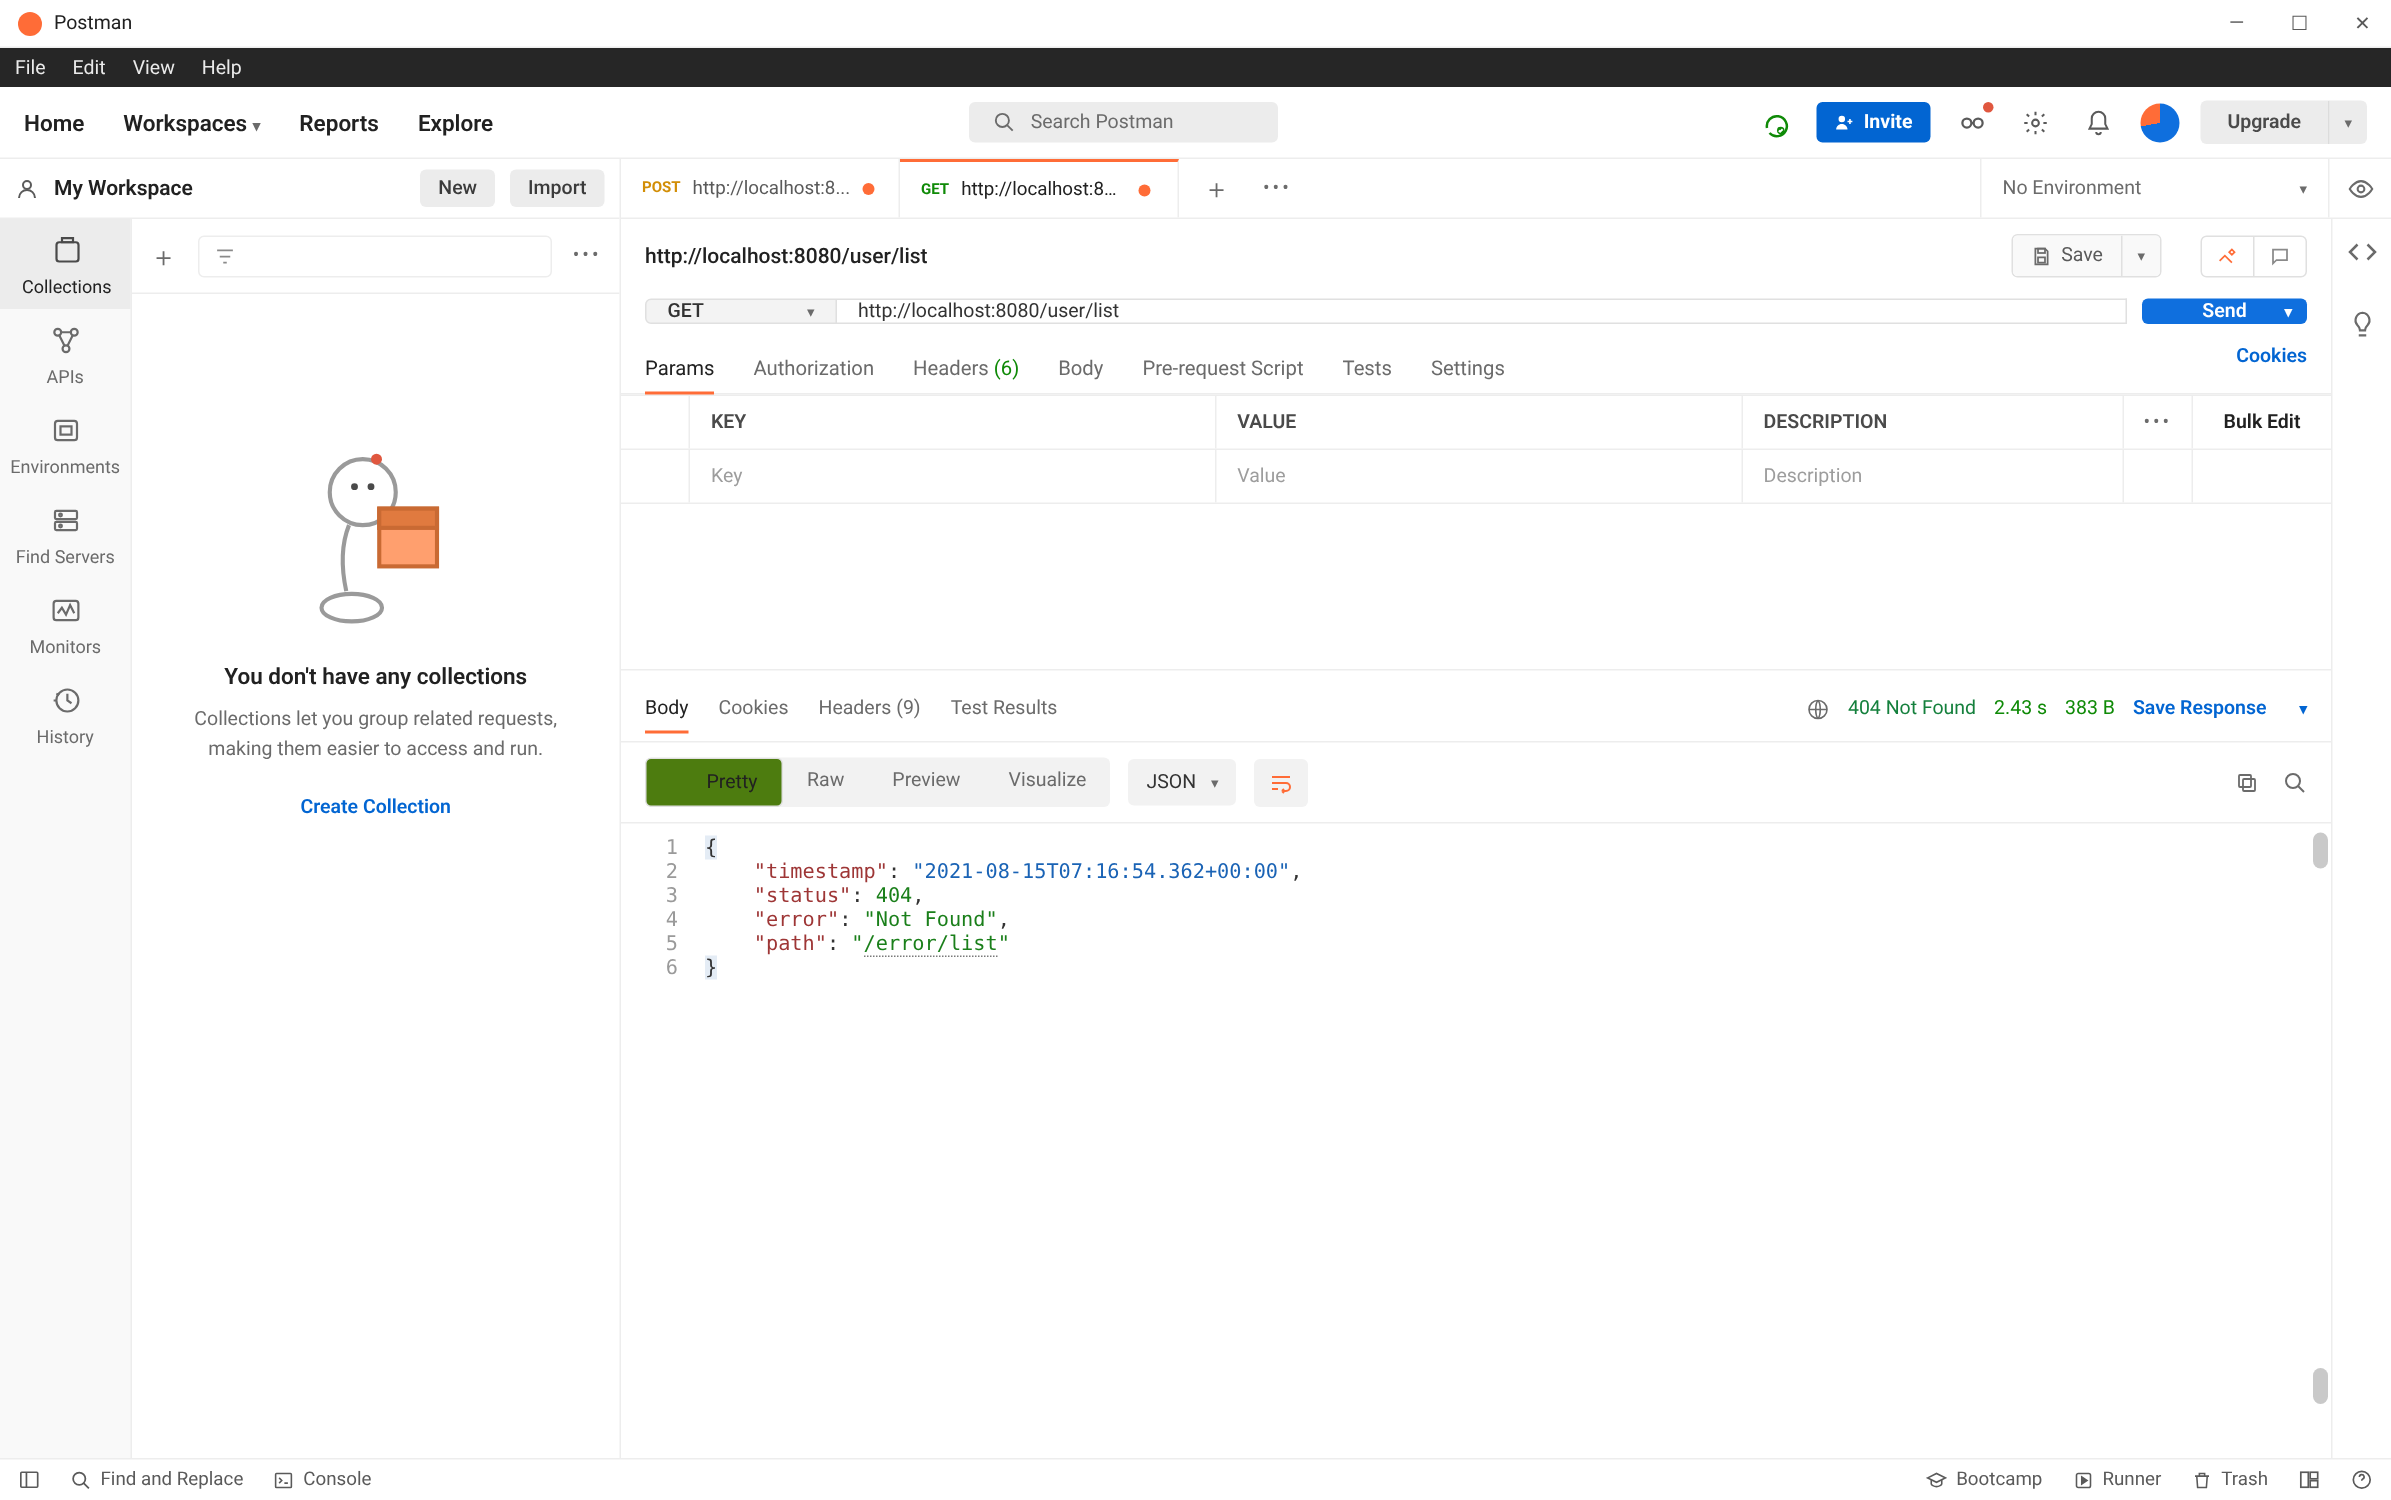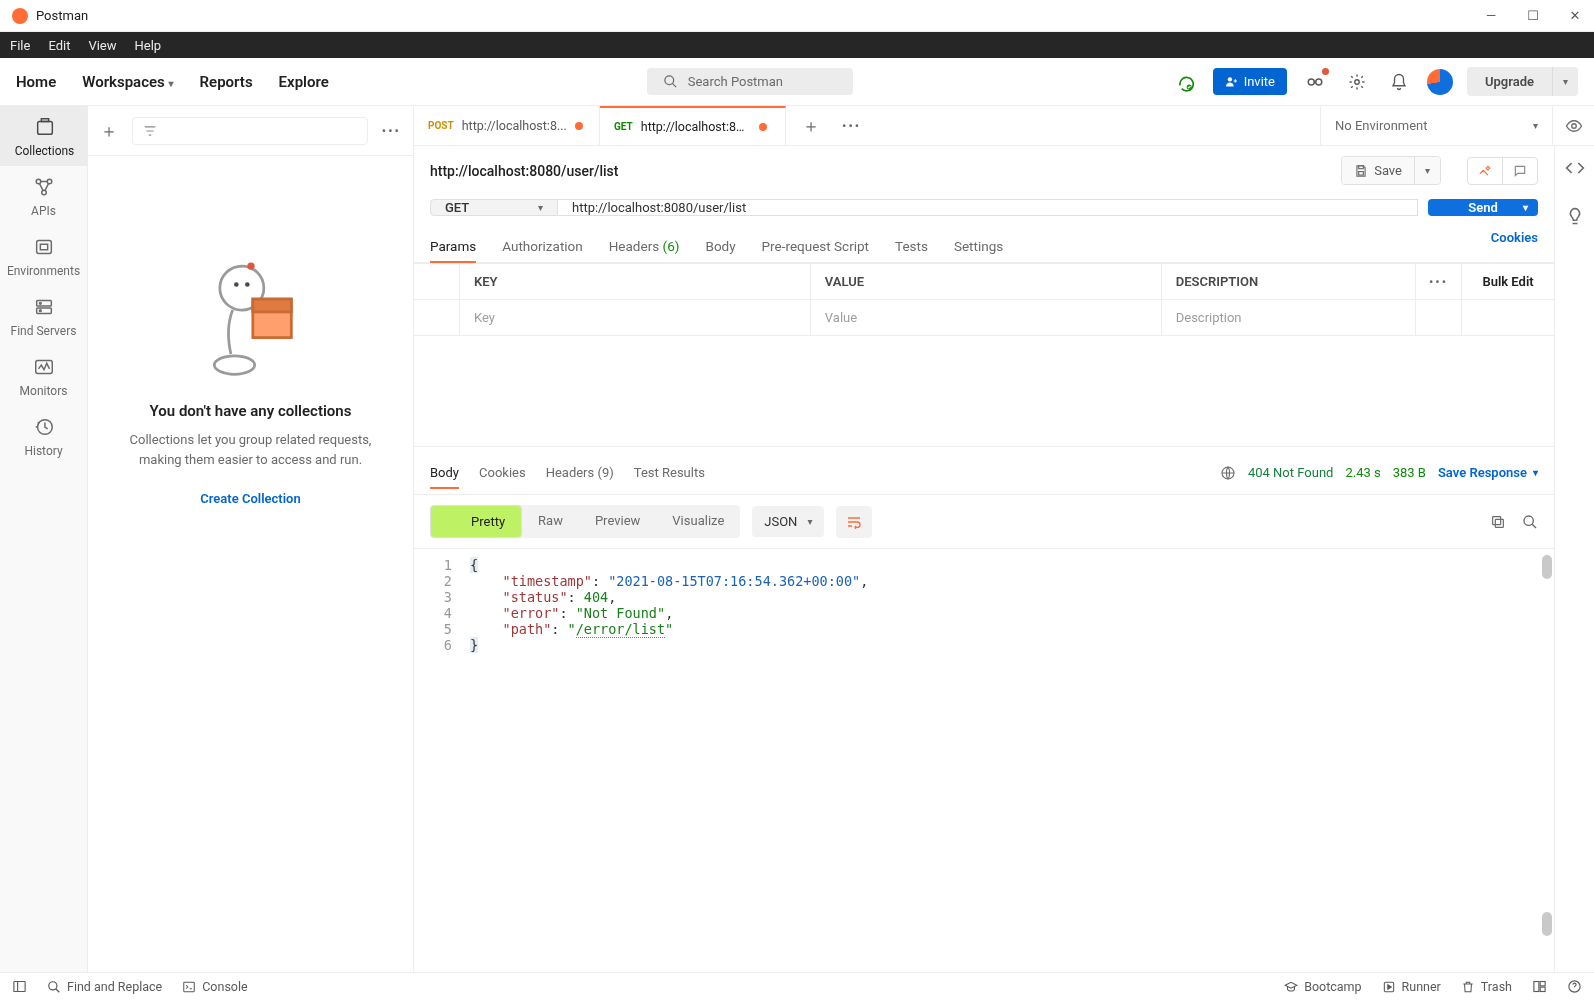--- a/index.html
+++ b/index.html
@@ -28,21 +28,21 @@
   .menubar{height:26px;background:#262626;color:#eaeaea;display:flex;align-items:center;padding:0 10px;gap:18px;}
   .menubar span{cursor:default;}
   .toolbar{height:48px;display:flex;align-items:center;padding:0 16px;border-bottom:1px solid var(--border);gap:22px;}
   .toolbar .nav{display:flex;gap:26px;align-items:center;font-size:15px;font-weight:600;}
   .toolbar .nav .dd{font-size:10px;color:#6b6b6b;}
   .search-wrap{margin-left:auto;margin-right:auto;}
   .search{display:flex;align-items:center;gap:10px;background:var(--bg-hover);border-radius:4px;padding:6px 16px;width:206px;color:var(--text-muted);}
   .toolbar .right{display:flex;align-items:center;gap:14px;}
   .icon-btn{width:28px;height:28px;display:inline-flex;align-items:center;justify-content:center;border-radius:4px;color:#5a5a5a;position:relative;}
   .sync{color:#0f8a07;}
-  .invite-btn{background:var(--blue);color:#fff;border-radius:4px;padding:6px 12px;display:inline-flex;align-items:center;gap:6px;font-weight:400;}
+  .invite-btn{background:var(--blue);color:#fff;border-radius:4px;padding:6px 12px;display:inline-flex;align-items:center;gap:6px;font-weight:700;}
   .upgrade{display:flex;align-items:stretch;}
   .upgrade .lbl{background:var(--bg-hover);padding:7px 18px;border-radius:4px 0 0 4px;color:#4a4a4a;font-weight:600;}
   .upgrade .dd{background:var(--bg-hover);padding:7px 10px;border-left:1px solid #dcdcdc;border-radius:0 4px 4px 0;color:#6b6b6b;font-size:10px;display:flex;align-items:center;}
   .avatar{width:26px;height:26px;border-radius:50%;background:conic-gradient(#0f6fde 0 260deg,#ff6c37 260deg 360deg);}
   .dot-badge{position:absolute;top:0;right:0;width:7px;height:7px;background:#e0573f;border-radius:50%;}
   
   .main{flex:1;display:flex;min-height:0;}
   .left-col{width:414px;border-right:1px solid var(--border);display:flex;flex-direction:column;}
   .ws-header{height:40px;display:flex;align-items:center;padding:0 10px;border-bottom:1px solid var(--border);gap:10px;}
   .ws-header .name{font-weight:600;font-size:14px;flex:1;}
@@ -107,25 +107,25 @@
   
   .resp-header{display:flex;align-items:center;padding:10px 16px 0;gap:22px;border-top:1px solid var(--border);margin-top:110px;}
   .resp-tabs{display:flex;gap:20px;}
   .resp-tabs .t{padding:8px 0;color:var(--text-muted);position:relative;}
   .resp-tabs .t.active{color:var(--text);}
   .resp-tabs .t.active::after{content:"";position:absolute;left:0;right:0;bottom:-1px;height:2px;background:var(--orange);}
   .resp-meta{margin-left:auto;display:flex;align-items:center;gap:12px;color:var(--text-muted);}
   .resp-meta .globe{color:#6b6b6b;}
   .resp-meta .status{color:#15803d;}
   .resp-meta .time,.resp-meta .size{color:var(--green);}
-  .resp-meta .save-resp{color:var(--blue);font-weight:600;display:flex;align-items:center;gap:6px;}
+  .resp-meta .save-resp{color:var(--blue);font-weight:600;display:flex;align-items:center;gap:22px;}
   .resp-toolbar{display:flex;align-items:center;gap:0;padding:10px 16px;border-bottom:1px solid var(--border);border-top:1px solid var(--border);margin-top:6px;}
   .view-group{display:flex;background:var(--bg-panel);border-radius:4px;overflow:hidden;}
   .view-group .v{padding:8px 16px;color:var(--text-muted);}
-  .view-group .v.active{background:#bef264;border:1px solid var(--border-strong);border-radius:4px;color:var(--text);padding-left:40px;}
+  .view-group .v.active{background:#4d7c0f;border:1px solid var(--border-strong);border-radius:4px;color:var(--text);padding-left:40px;}
   .type-select{margin-left:12px;background:var(--bg-panel);border-radius:4px;padding:8px 12px;display:flex;align-items:center;gap:10px;color:#333;}
   .wrap-btn{margin-left:12px;background:var(--bg-panel);border-radius:4px;padding:8px 10px;color:var(--orange);}
   .resp-tools-right{margin-left:auto;display:flex;gap:16px;color:var(--text-muted);}
   .json-view{padding:8px 0 0;font-family:Consolas,Menlo,monospace;font-size:13.5px;overflow:auto;position:relative;}
   .json-line{display:flex;}
   .gutter{width:56px;text-align:right;padding-right:18px;color:#9a9a9a;user-select:none;}
   .code{white-space:pre;}
   .k{color:#9e3636;} .s{color:#1a7f1a;} .b{color:#1a63b5;} .n{color:#1a7f1a;} .p{color:#333;}
   .ul{border-bottom:1px dotted #7a7a7a;}
   .scrollbar-stub{position:absolute;right:2px;top:6px;width:10px;height:24px;background:#c9c9c9;border-radius:5px;}
@@ -212,20 +212,29 @@
     <span class="upgrade">
       <span class="lbl">Upgrade</span>
       <span class="dd">▾</span>
     </span>
   </div>
 </div>
 
 <div class="main">
 
   <div class="left-col">
+    <div class="ws-header">
+      <svg width="16" height="16" viewBox="0 0 24 24" fill="none" stroke="#5a5a5a" stroke-width="2">
+          <circle cx="12" cy="8" r="4"></circle>
+          <path d="M4 21c0-5 4-8 8-8s8 3 8 8"></path>
+        </svg>
+      <span class="name">My Workspace</span>
+      <span class="pill-btn">New</span>
+      <span class="pill-btn">Import</span>
+    </div>
     <div class="left-body">
       <div class="rail">
         <div class="rail-item active">
           <svg class="ric" viewBox="0 0 24 24" fill="none" stroke="#4a4a4a" stroke-width="1.6">
               <rect x="4" y="6" width="16" height="14" rx="2"></rect>
               <path d="M8 3h8v3H8z"></path>
             </svg>
           <span>Collections</span>
         </div>
         <div class="rail-item">

